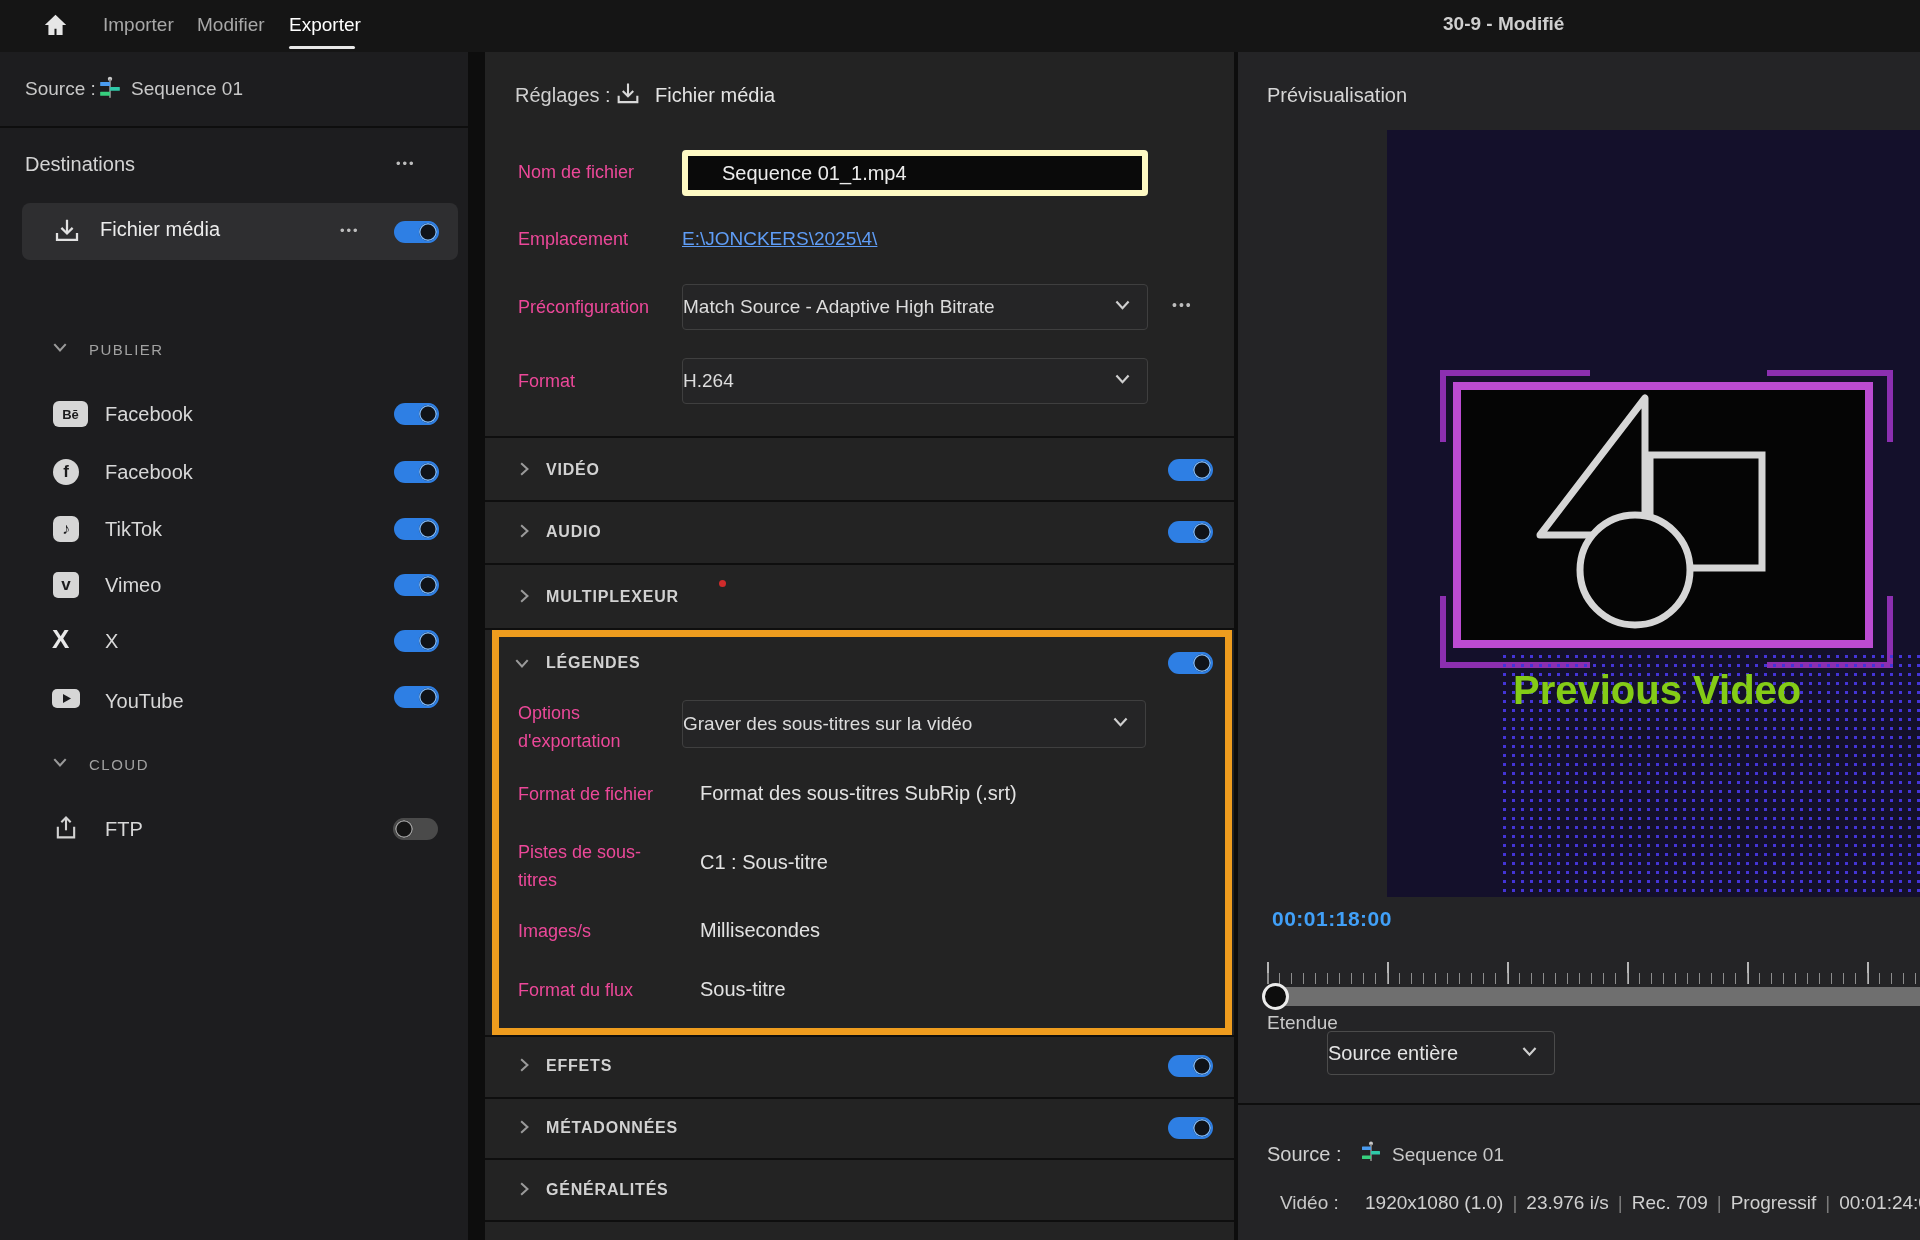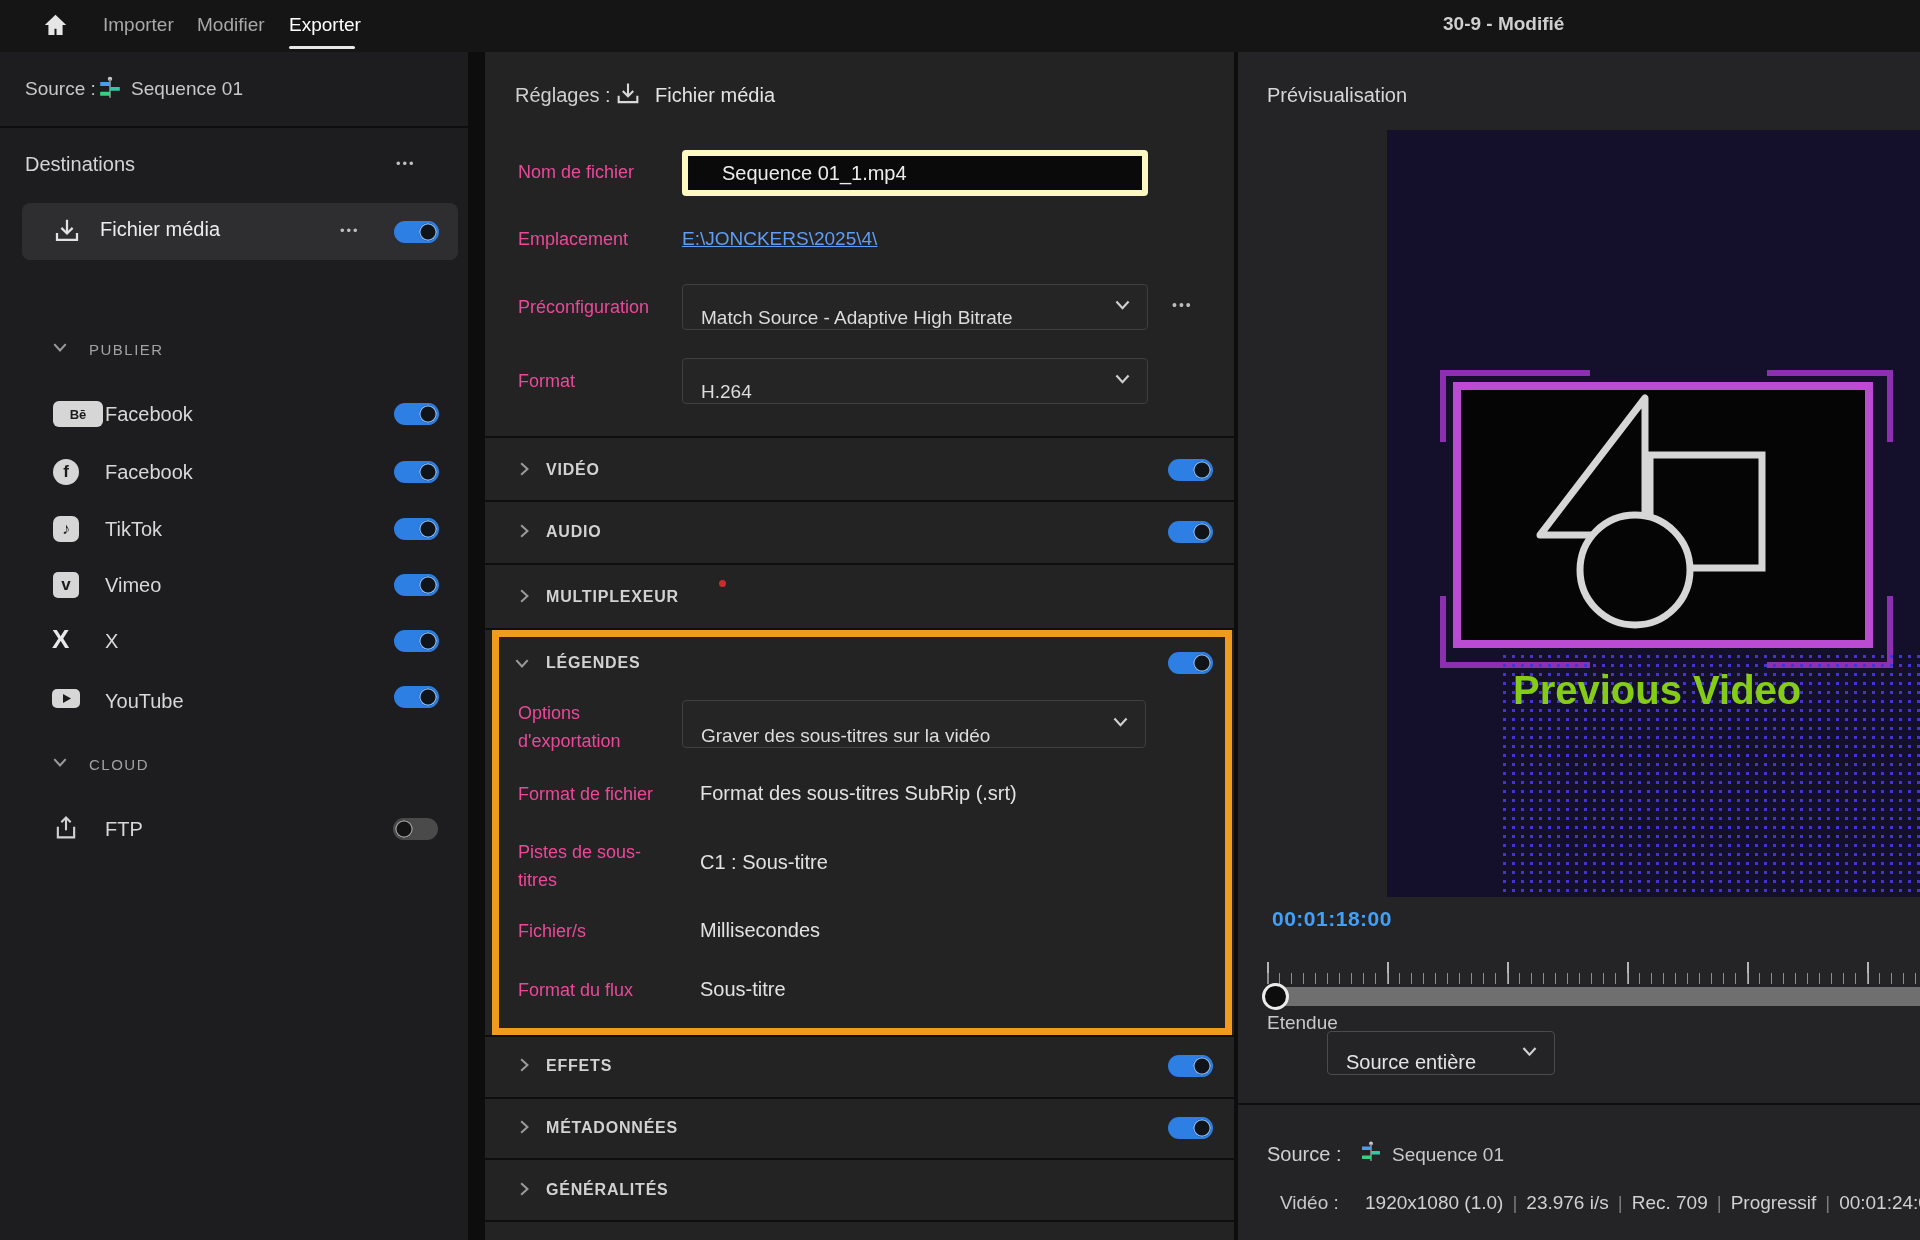--- a/index.html
+++ b/index.html
@@ -39,21 +39,21 @@
   .sel-row{background:#2e2e30;border-radius:8px;}
   .sec-head{font-size:15px;color:#a2a2a2;letter-spacing:1.5px;}
   .social-label{font-size:20px;color:#d8d8d8;}
   .badge{display:flex;align-items:center;justify-content:center;background:#d6d6d6;color:#1b1b1d;font-weight:bold;}
 
   
   .fieldlabel{font-size:18px;color:#ec4899;}
   .inputbox{background:#0a0a0a;border:6px solid #fef9c3;border-radius:4px;box-sizing:border-box;
             display:flex;align-items:center;color:#ececec;font-size:20px;padding-left:34px;}
   .dropdown{background:#252526;border:1px solid #3f3f3f;border-radius:4px;box-sizing:border-box;
-            display:flex;align-items:flex-end;color:#dcdcdc;font-size:19px;padding-left:18px;position:absolute;}
+            display:flex;align-items:center;color:#dcdcdc;font-size:19px;position:absolute;}
   .dd-chev{position:absolute;right:16px;top:50%;transform:translateY(-50%);}
   .link{color:#5f9df6;font-size:19px;text-decoration:underline;}
   .secrow-label{font-size:16px;font-weight:bold;color:#d2d2d2;letter-spacing:0.8px;}
   .value-text{font-size:20px;color:#e2e2e2;}
   .orange-box{border:7px solid #ee9c1e;box-sizing:border-box;pointer-events:none;z-index:5;}
   .red-dot{width:7px;height:7px;border-radius:50%;background:#cf2b2b;}
 
   
   .media{background:#14102b;overflow:hidden;}
   .bracket{position:absolute;}
@@ -121,21 +121,21 @@
         </div>
     </div>
 
     <div class="abs" style="left:52px;top:287px;">
       <svg width="16" height="16" viewBox="0 0 14 14" fill="none" stroke="#9a9a9a" stroke-width="1.8">
           <polyline points="2,4.5 7,10 12,4.5"></polyline>
         </svg>
     </div>
     <span class="abs sec-head" style="left:89px;top:289px;">PUBLIER</span>
 
-    <div class="abs badge" style="left:53px;top:349px;width:50px;height:26px;border-radius:6px;font-size:13px;">Bē</div>
+    <div class="abs badge" style="left:53px;top:349px;width:35px;height:26px;border-radius:6px;font-size:13px;">Bē</div>
     <span class="abs social-label" style="left:105px;top:351px;">Facebook</span>
     <div class="toggle on" style="left:394px;top:351px;">
         <div class="knob"></div>
       </div>
 
     <div class="abs badge" style="left:53px;top:407px;width:26px;height:26px;border-radius:50%;font-size:17px;">f</div>
     <span class="abs social-label" style="left:105px;top:409px;">Facebook</span>
     <div class="toggle on" style="left:394px;top:409px;">
         <div class="knob"></div>
       </div>
@@ -290,21 +290,21 @@
         </svg>
     </span>
   </div>
 
   <span class="abs fieldlabel" style="left:518px;top:784px;">Format de fichier</span>
   <span class="abs value-text" style="left:700px;top:782px;">Format des sous-titres SubRip (.srt)</span>
 
   <div class="abs fieldlabel" style="left:518px;top:838px;width:124px;white-space:normal;line-height:28px;">Pistes de sous-titres</div>
   <span class="abs value-text" style="left:700px;top:851px;">C1 : Sous-titre</span>
 
-  <span class="abs fieldlabel" style="left:518px;top:921px;">Fichier/s</span>
+  <span class="abs fieldlabel" style="left:518px;top:921px;">Images/s</span>
   <span class="abs value-text" style="left:700px;top:919px;">Millisecondes</span>
 
   <span class="abs fieldlabel" style="left:518px;top:980px;">Format du flux</span>
   <span class="abs value-text" style="left:700px;top:978px;">Sous-titre</span>
 
   <div class="abs orange-box" style="left:492px;top:630px;width:740px;height:405px;"></div>
 
   <div class="abs" style="left:516px;top:1057px;">
     <svg width="16" height="16" viewBox="0 0 14 14" fill="none" stroke="#9a9a9a" stroke-width="1.8">
         <polyline points="4.5,2 10,7 4.5,12"></polyline>

